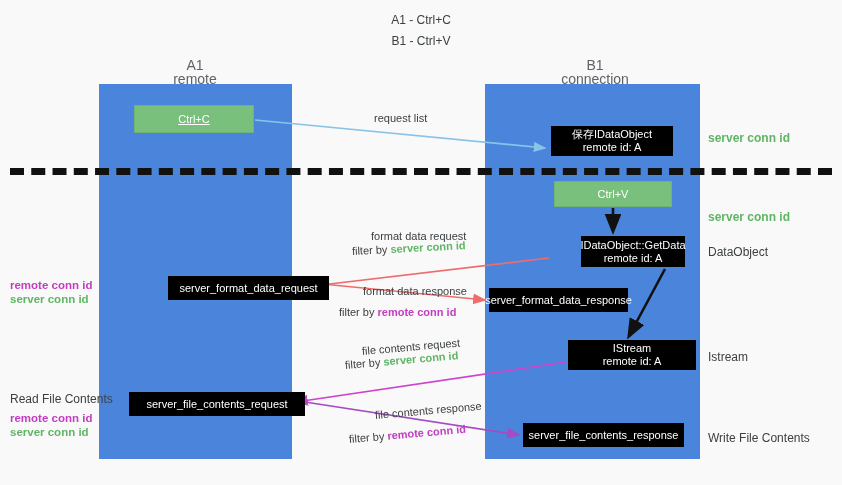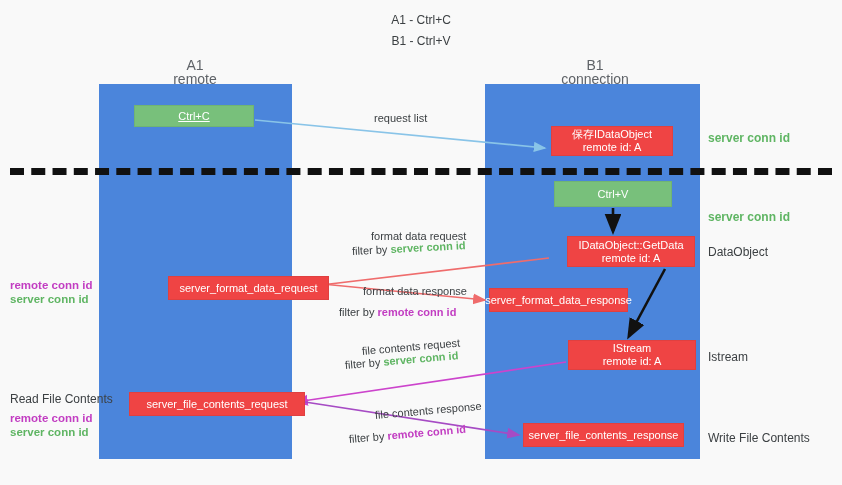--- a/index.html
+++ b/index.html
@@ -35,26 +35,26 @@
 
   
   .box{
     box-sizing:border-box;
     display:flex;align-items:center;justify-content:center;
     text-align:center;color:#ffffff;font-size:11px;line-height:13px;
     white-space:pre-line;
     border:1px solid rgba(0,0,0,0.06);
   }
   .green{background:#78c07b;}
-  .orange{background:#ef4444;}
-
-  #box-ctrlc{left:134px;top:105px;width:120px;height:22px;text-decoration:underline;}
+  .orange{background:#000000;}
+
+  #box-ctrlc{left:134px;top:105px;width:120px;height:28px;text-decoration:underline;}
   #box-save-ido{left:551px;top:126px;width:122px;height:30px;}
   #box-ctrlv{left:554px;top:181px;width:118px;height:26px;}
-  #box-getdata{left:567px;top:236px;width:128px;height:31px;}
+  #box-getdata{left:581px;top:236px;width:104px;height:31px;}
   #box-fmt-req{left:129px;top:276px;width:161px;height:24px;margin-left:39px;}
   #box-fmt-resp{left:489px;top:288px;width:139px;height:24px;}
   #box-istream{left:568px;top:340px;width:128px;height:30px;}
   #box-file-req{left:129px;top:392px;width:176px;height:24px;}
   #box-file-resp{left:523px;top:423px;width:161px;height:24px;}
 
   
   .rlabel{font-size:12px;line-height:15px;color:#3c4043;}
   .green-t{color:#5fb563;font-weight:bold;}
   .purple-t{color:#c23dc2;font-weight:bold;}

